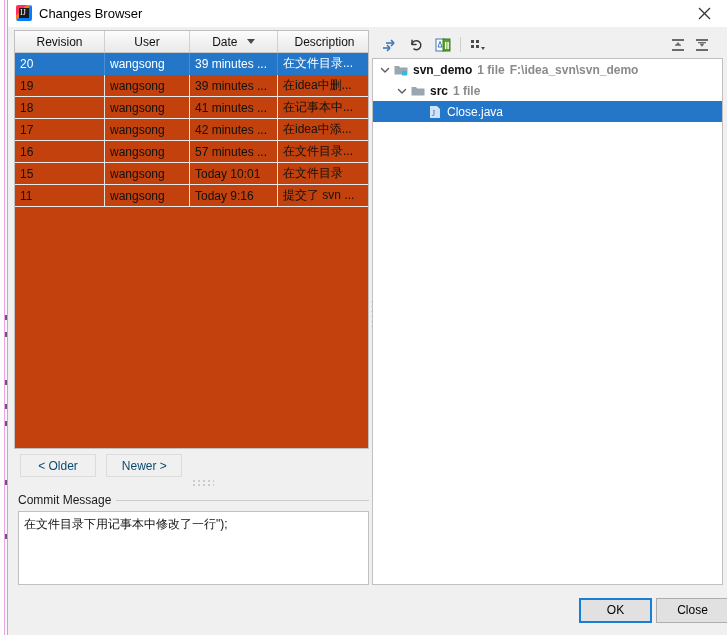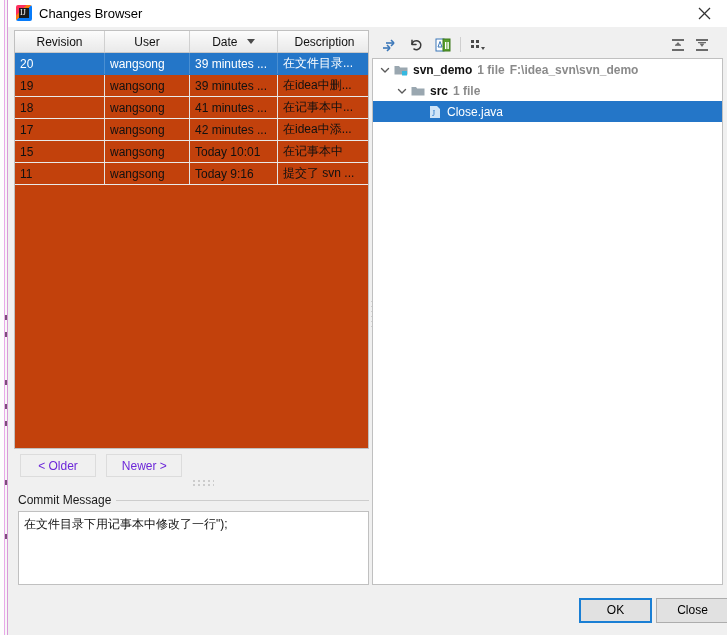--- a/index.html
+++ b/index.html
@@ -150,21 +150,21 @@
     position: absolute; left: 6px; top: 424px;
   }
   .btn-flat {
     display: inline-block;
     width: 76px; height: 23px;
     line-height: 23px;
     text-align: center;
     font-size: 12px;
     border: 1px solid #dcdcdc;
     background: #f0f0f0;
-    color: #6d28d9;
+    color: #0c4a6e;
     margin-right: 7px;
     box-sizing: border-box;
   }
   .hsplit-handle {
     position: absolute; left: 178px; top: 449px;
     width: 22px; height: 7px;
     background:
       radial-gradient(circle at 2px 2px, #c8c8c8 1px, transparent 1.2px) 0 0/5px 4px repeat;
     opacity: .9;
   }
@@ -358,24 +358,30 @@
               <td class="col-date">41 minutes ...</td>
               <td class="col-desc">在记事本中...</td>
             </tr>
             <tr>
               <td class="col-rev">17</td>
               <td class="col-user">wangsong</td>
               <td class="col-date">42 minutes ...</td>
               <td class="col-desc">在idea中添...</td>
             </tr>
             <tr>
+              <td class="col-rev">16</td>
+              <td class="col-user">wangsong</td>
+              <td class="col-date">57 minutes ...</td>
+              <td class="col-desc">在文件目录...</td>
+            </tr>
+            <tr>
               <td class="col-rev">15</td>
               <td class="col-user">wangsong</td>
               <td class="col-date">Today 10:01</td>
-              <td class="col-desc">在记事本中</td>
+              <td class="col-desc">在文件目录</td>
             </tr>
             <tr>
               <td class="col-rev">11</td>
               <td class="col-user">wangsong</td>
               <td class="col-date">Today 9:16</td>
               <td class="col-desc">提交了 svn ...</td>
             </tr>
           </tbody>
       </table>
     </div>

